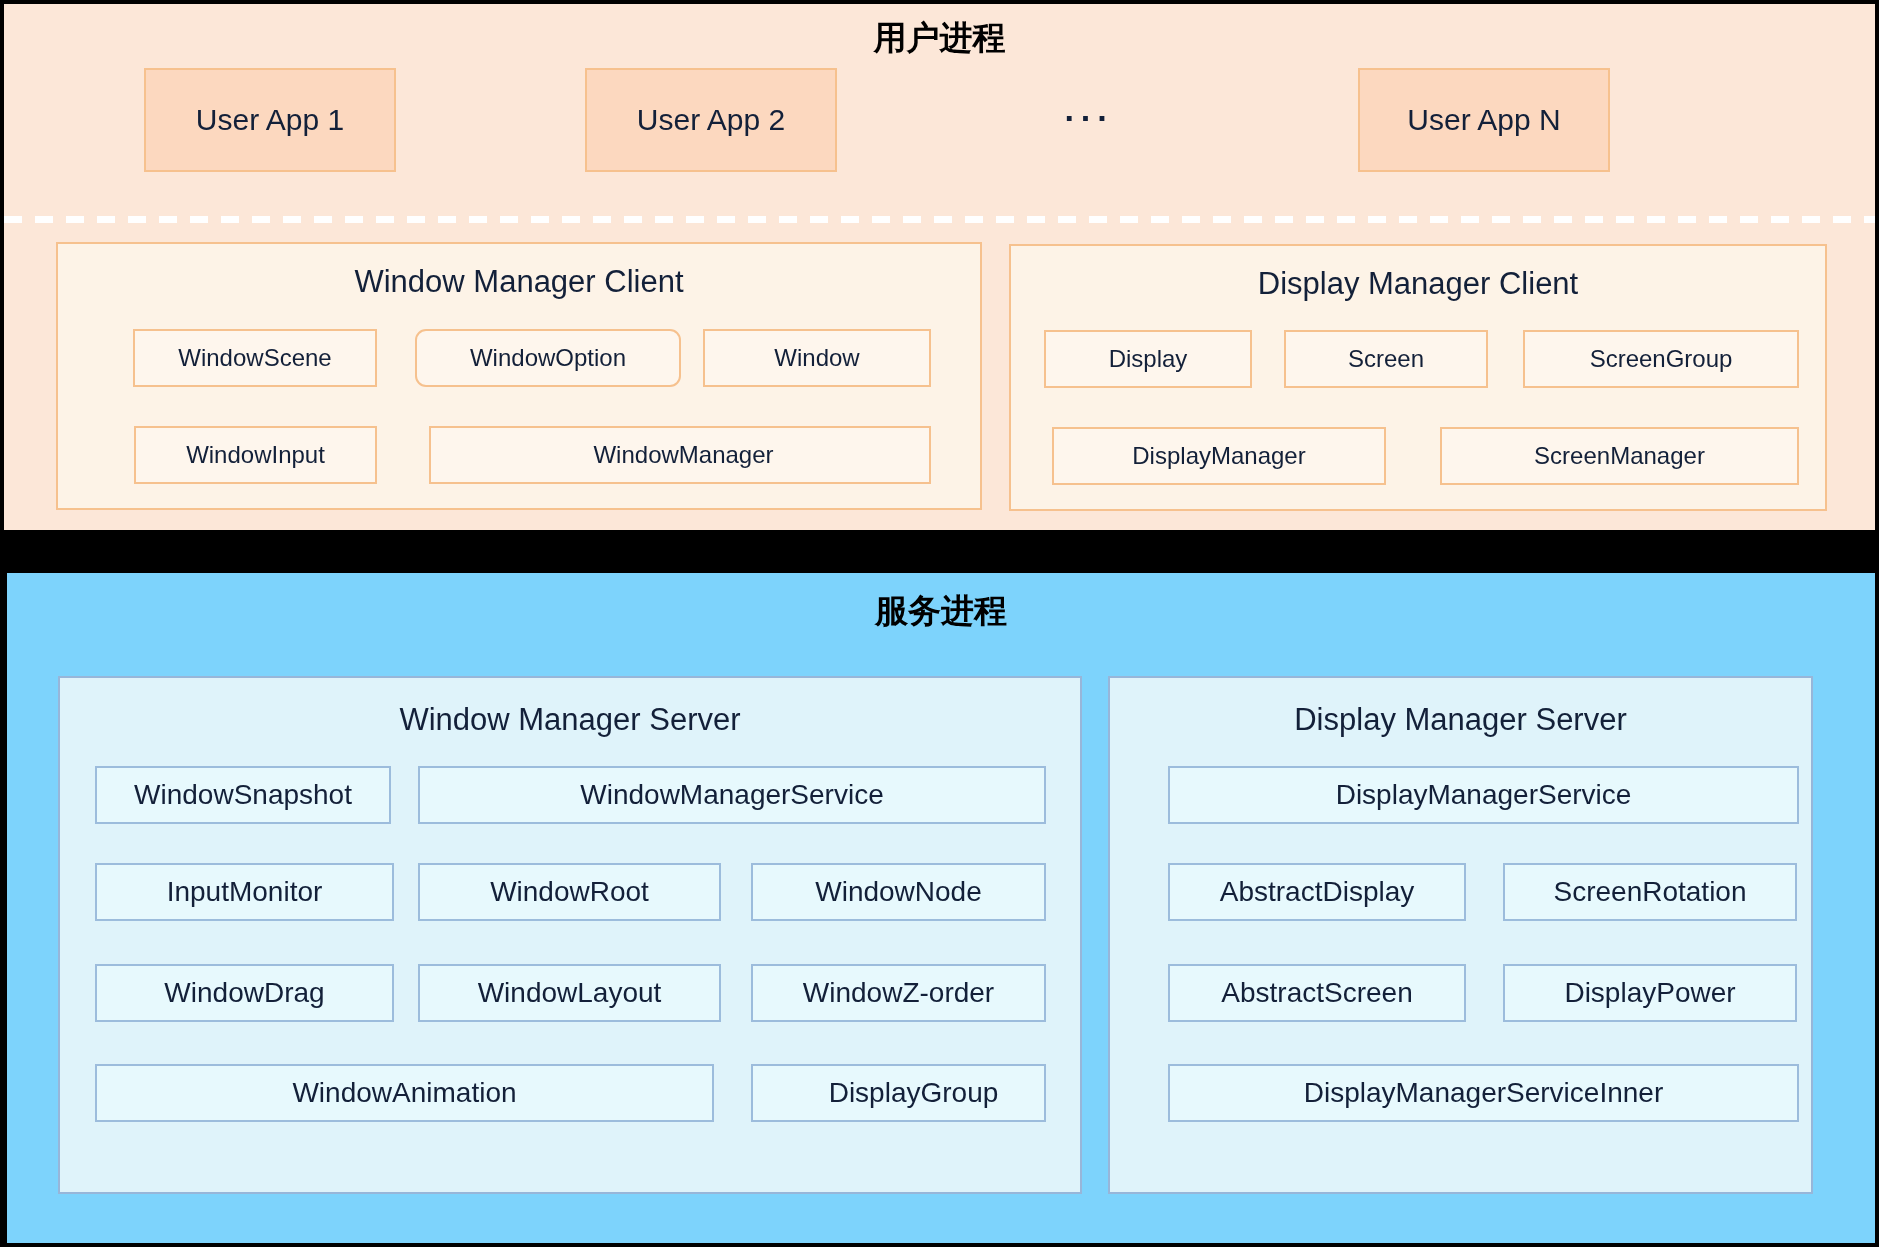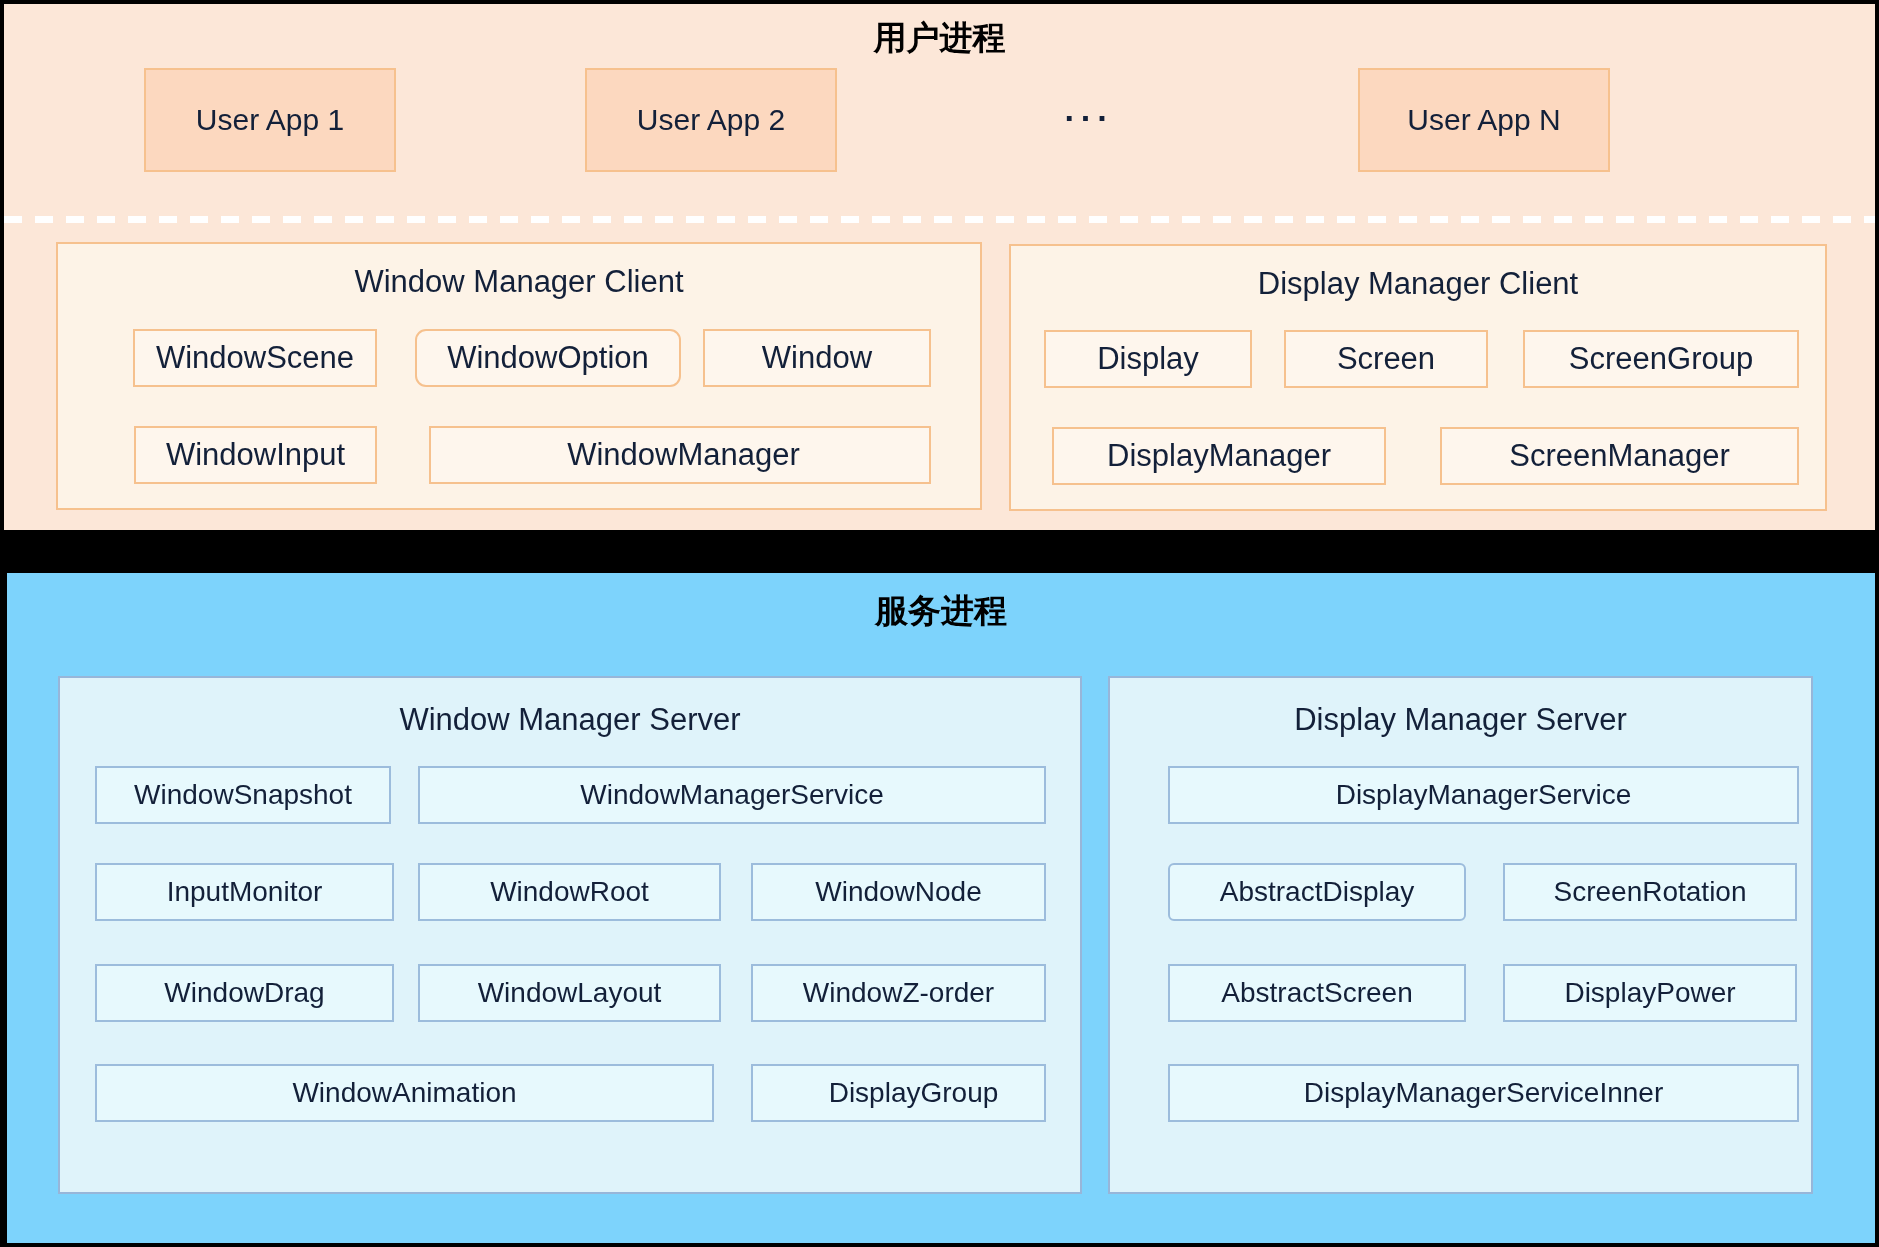--- a/index.html
+++ b/index.html
@@ -50,21 +50,21 @@
     background: #fdf3e7; border: 2px solid #f6c18e;
   }
   .panel-title {
     position: absolute; left: 0; width: 100%;
     text-align: center; font-size: 31px; color: #132039;
   }
   .cbox {
     position: absolute; height: 58px;
     background: #fef6ed; border: 2px solid #f6c18e;
     display: flex; align-items: center; justify-content: center;
-    font-size: 31px; color: #132039;
+    font-size: 24px; color: #132039;
     box-sizing: border-box;
   }
   
   .server-panel {
     position: absolute;
     background: #dff3fa; border: 2px solid #97b6d9;
   }
   .sbox {
     position: absolute; height: 58px;
     background: #e7f9fd; border: 2px solid #9cbcdc;
@@ -121,21 +121,21 @@
       <div class="sbox" style="left:35px;  top:286px; width:299px;">WindowDrag</div>
       <div class="sbox" style="left:358px; top:286px; width:303px;">WindowLayout</div>
       <div class="sbox" style="left:691px; top:286px; width:295px;">WindowZ-order</div>
       <div class="sbox" style="left:35px;  top:386px; width:619px;">WindowAnimation</div>
       <div class="sbox" style="left:691px; top:386px; width:295px;padding-left:30px;">DisplayGroup</div>
     </div>
 
     <div class="server-panel" style="left:1101px; top:103px; width:701px; height:514px;">
       <div class="panel-title" style="top:24px;">Display Manager Server</div>
       <div class="sbox" style="left:58px;  top:88px;  width:631px;">DisplayManagerService</div>
-      <div class="sbox" style="left:58px;  top:185px; width:298px;border-radius:6px;">AbstractDisplay</div>
+      <div class="sbox" style="left:58px;  top:185px; width:298px;">AbstractDisplay</div>
       <div class="sbox" style="left:393px; top:185px; width:294px;">ScreenRotation</div>
       <div class="sbox" style="left:58px;  top:286px; width:298px;">AbstractScreen</div>
       <div class="sbox" style="left:393px; top:286px; width:294px;">DisplayPower</div>
       <div class="sbox" style="left:58px;  top:386px; width:631px;">DisplayManagerServiceInner</div>
     </div>
   </div>
 
 </div>
 
 </body></html>

